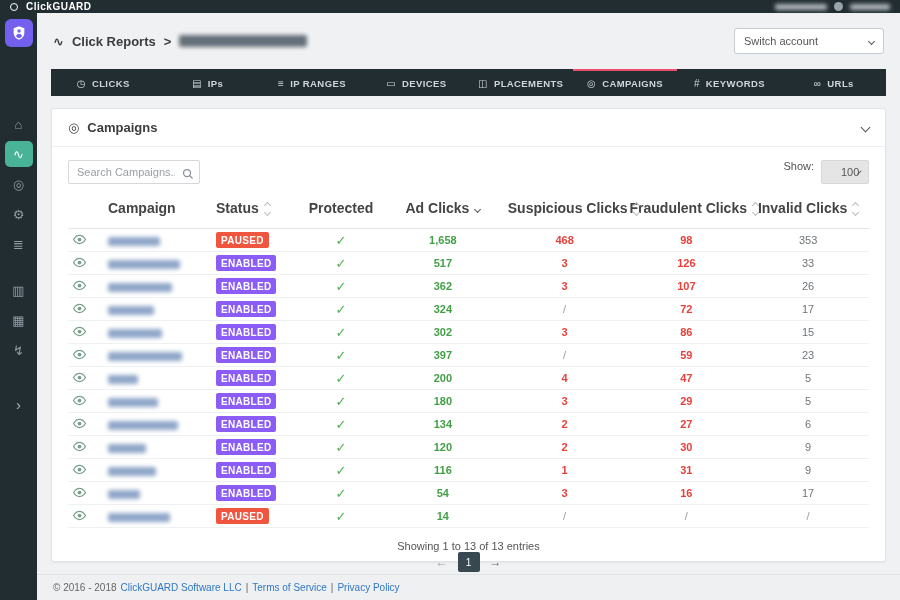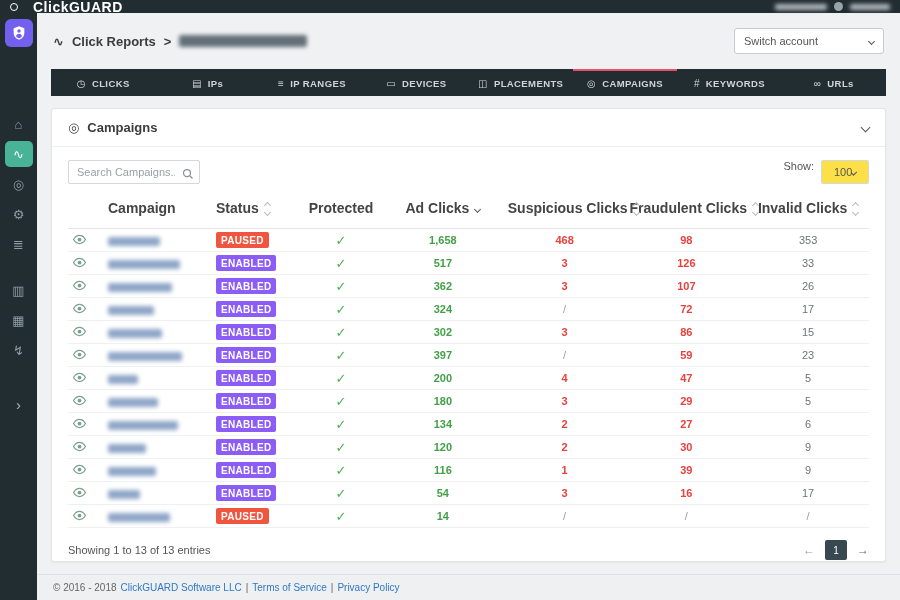--- a/index.html
+++ b/index.html
@@ -2,21 +2,21 @@
 <html><head>
 <meta charset="utf-8">
 <style>
   * { margin:0; padding:0; box-sizing:border-box; }
   html,body { width:900px; height:600px; overflow:hidden;
     font-family:"Liberation Sans","DejaVu Sans",sans-serif; background:#f0f1f3; }
 
   
   .topbar { height:13px; background:#222d32; display:flex; align-items:center;
     justify-content:space-between; padding:0 10px; }
-  .brand { display:flex; align-items:center; gap:15px; color:#fff; font-size:14px;
+  .brand { display:flex; align-items:center; gap:8px; color:#fff; font-size:10px;
     font-weight:bold; letter-spacing:.5px; }
   .brand-logo { width:8px; height:8px; border:1.5px solid #fff; border-radius:50%; display:inline-block; }
   .topbar-right { display:flex; align-items:center; gap:7px; }
   .redact { display:inline-block; border-radius:2px; filter:blur(2px); }
   .user-redact { width:52px; height:6px; background:#aeb6bb; }
   .user-redact2 { width:40px; height:6px; background:#aeb6bb; }
   .avatar { width:9px; height:9px; border-radius:50%; background:#97a4ab; display:inline-block; }
 
   
   .wrap { display:flex; height:587px; }
@@ -71,22 +71,22 @@
   .card-toolbar { display:flex; align-items:center; justify-content:space-between;
     padding:13px 16px 10px; flex-shrink:0; }
   .search-box { position:relative; }
   .search-box input { width:132px; height:24px; border:1px solid #d4d8db; border-radius:2px;
     padding:0 24px 0 8px; font-size:11px; color:#555; outline:none;
     font-family:"Liberation Sans","DejaVu Sans",sans-serif; }
   .search-box input::placeholder { color:#9aa0a6; }
   .search-icon { position:absolute; right:6px; top:6px; }
   .show-group { display:flex; gap:7px; font-size:11px; color:#555; }
   .show-select { width:48px; height:24px; border:1px solid #d4d8db; border-radius:2px;
-    background:#fde047; display:flex; align-items:center; justify-content:space-between;
-    padding:0 12px; cursor:pointer; }
+    background:#e5e5e5; display:flex; align-items:center; justify-content:space-between;
+    padding:0 19px; cursor:pointer; }
 
   
   table { width:calc(100% - 32px); margin:0 16px; border-collapse:collapse; table-layout:fixed; }
   thead th { font-size:14px; font-weight:bold; color:#444; padding:6px 4px 12px;
     border-bottom:1px solid #e4e7e9; text-align:center; white-space:nowrap; }
   thead th.col-left { text-align:left; }
   .sort { display:inline-flex; flex-direction:column; gap:2px; margin-left:6px; vertical-align:middle; }
   tbody td { font-size:11px; height:23px; padding:0 4px; border-bottom:1px solid #eef0f1;
     vertical-align:middle; text-align:center; }
   tbody td.left { text-align:left; }
@@ -96,21 +96,21 @@
     font-weight:bold; color:#fff; letter-spacing:.3px; }
   .badge-enabled { background:#8b5cf6; }
   .badge-paused { background:#f0563f; }
   .check { color:#4caf50; font-size:13px; font-weight:bold; }
   .c-green { color:#43a047; font-weight:bold; }
   .c-red { color:#e8413c; font-weight:bold; }
   .c-gray { color:#6f7478; }
   .c-muted { color:#9aa0a4; }
 
   .card-footer { margin-top:auto; display:flex; align-items:center; justify-content:space-between;
-    padding:12px 16px 14px; flex-shrink:0; }
+    padding:12px 16px 14px; flex-shrink:0;flex-direction:column; }
   .entries-info { font-size:11px; color:#555; }
   .pagination { display:flex; align-items:center; gap:10px; }
   .page-arrow { font-size:12px; color:#9aa0a4; cursor:pointer; }
   .page-arrow.next { color:#5f6a70; }
   .page-num { width:22px; height:20px; background:#374850; color:#fff; font-size:10px;
     display:flex; align-items:center; justify-content:center; border-radius:2px; cursor:pointer; }
 
   
   .page-footer { height:26px; border-top:1px solid #dfe2e4; background:#eef0f1;
     display:flex; align-items:center; padding:0 16px; font-size:10px; color:#666;
@@ -445,21 +445,21 @@
                     <svg width="15" height="11" viewBox="0 0 24 16">
                       <path d="M12 1.5 C6.5 1.5 2.5 8 2.5 8 S6.5 14.5 12 14.5 21.5 8 21.5 8 17.5 1.5 12 1.5 Z" fill="none" stroke="currentColor" stroke-width="2"></path>
                       <circle cx="12" cy="8" r="3" fill="currentColor"></circle>
                     </svg>
                   </span></td>
                 <td class="left"><span class="redact name-redact" style="width:48px;display:inline-block"></span></td>
                 <td class="left"><span class="badge badge-enabled">ENABLED</span></td>
                 <td><span class="check">✓</span></td>
                 <td class="num c-green">116</td>
                 <td class="num c-red">1</td>
-                <td class="num c-red">39</td>
+                <td class="num c-red">31</td>
                 <td class="num c-gray">9</td>
               </tr>
               <tr>
                 <td class="left"><span class="eye">
                     <svg width="15" height="11" viewBox="0 0 24 16">
                       <path d="M12 1.5 C6.5 1.5 2.5 8 2.5 8 S6.5 14.5 12 14.5 21.5 8 21.5 8 17.5 1.5 12 1.5 Z" fill="none" stroke="currentColor" stroke-width="2"></path>
                       <circle cx="12" cy="8" r="3" fill="currentColor"></circle>
                     </svg>
                   </span></td>
                 <td class="left"><span class="redact name-redact" style="width:32px;display:inline-block"></span></td>

